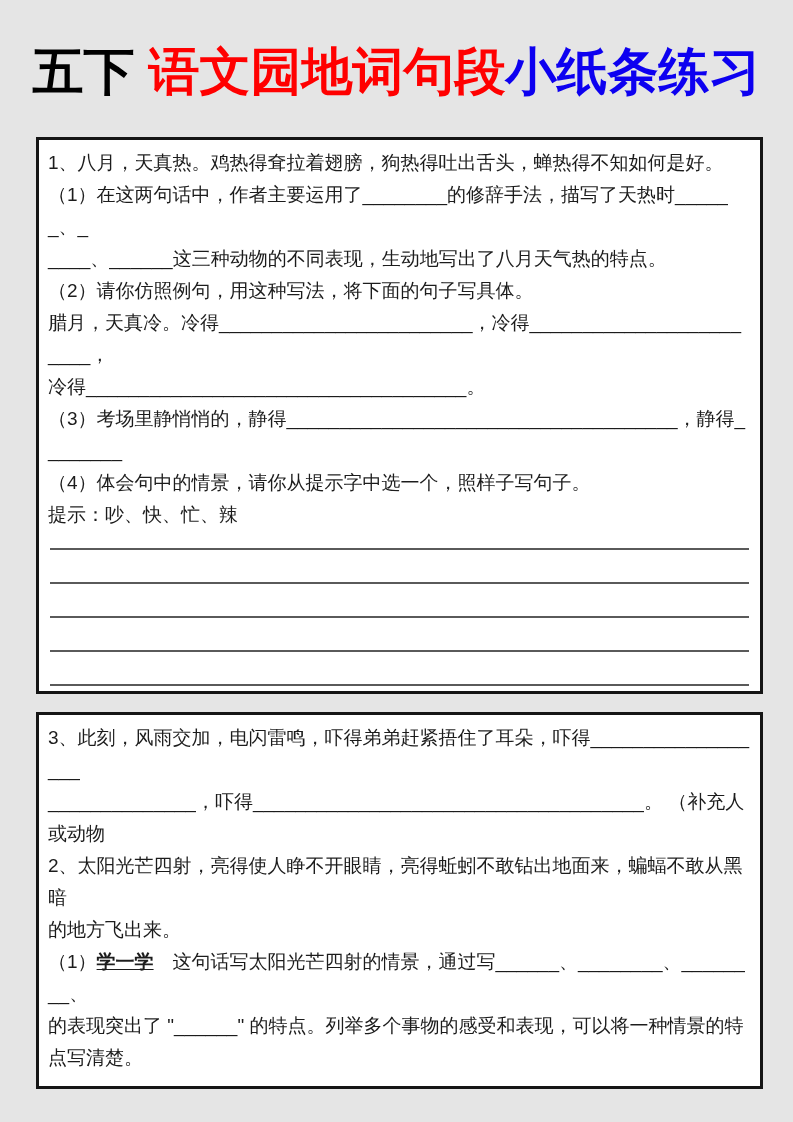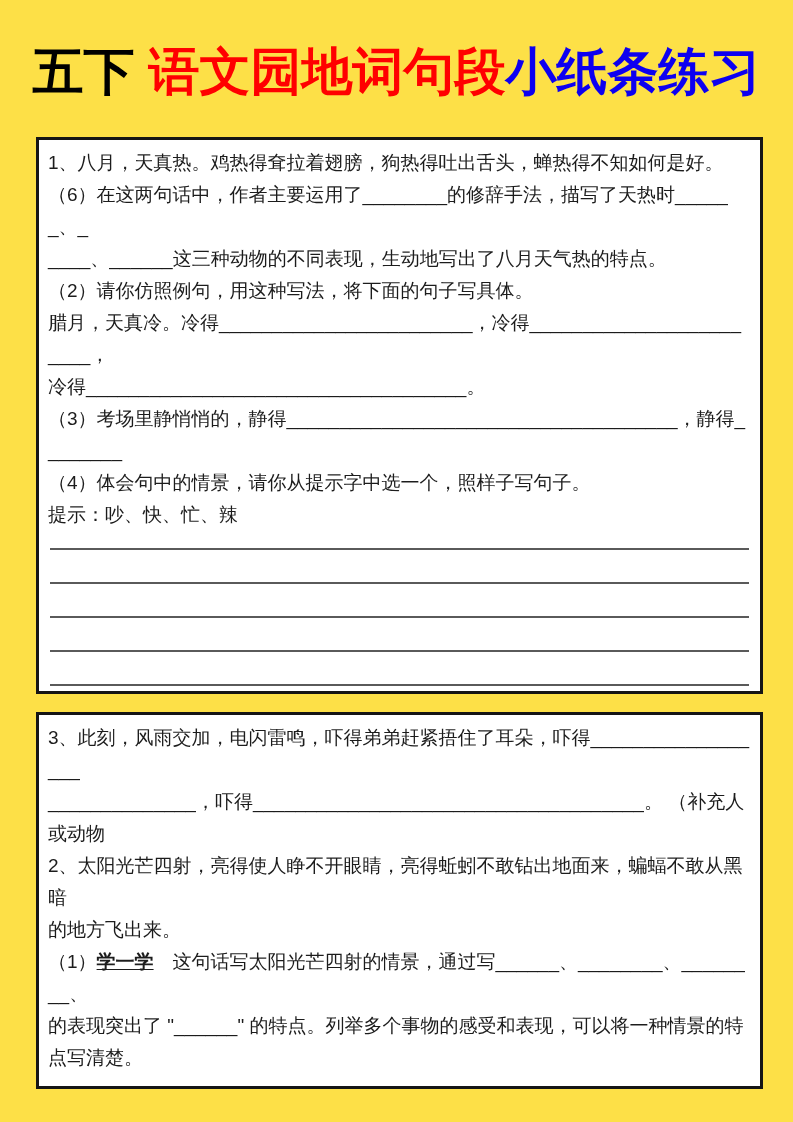--- a/index.html
+++ b/index.html
@@ -1,19 +1,19 @@
 <!DOCTYPE html>
 <html><head>
 <meta charset="utf-8">
 <style>
   html, body { margin: 0; padding: 0; background: #ffffff; }
   .page {
     width: 793px;
     height: 1122px;
-    background: #fde047;
+    background: #e5e5e5;
     position: relative;
     overflow: hidden;
     font-family: "Liberation Sans", "DejaVu Sans", sans-serif;
     color: #1c1c1c;
     box-sizing: border-box;
   }
   .title {
     margin: 0;
     padding-top: 38px;
     text-align: center;
@@ -50,21 +50,21 @@
 </head>
 <body>
 
 <div class="page">
 
   <h1 class="title"><span style="color: rgb(0, 0, 0);">五下 </span><span style="color: rgb(255, 0, 0);">语文园地词句段</span><span style="color: rgb(13, 0, 240);">小纸条练习</span></h1>
 
   <div class="box box1">
     <div class="lines">
         <div class="tline">1、八月，天真热。鸡热得耷拉着翅膀，狗热得吐出舌头，蝉热得不知如何是好。</div>
-        <div class="tline">（6）在这两句话中，作者主要运用了________的修辞手法，描写了天热时______、_</div>
+        <div class="tline">（1）在这两句话中，作者主要运用了________的修辞手法，描写了天热时______、_</div>
         <div class="tline">____、______这三种动物的不同表现，生动地写出了八月天气热的特点。</div>
         <div class="tline">（2）请你仿照例句，用这种写法，将下面的句子写具体。</div>
         <div class="tline">腊月，天真冷。冷得________________________，冷得________________________，</div>
         <div class="tline">冷得____________________________________。</div>
         <div class="tline">（3）考场里静悄悄的，静得_____________________________________，静得________</div>
         <div class="tline">（4）体会句中的情景，请你从提示字中选一个，照样子写句子。</div>
         <div class="tline">提示：吵、快、忙、辣</div>
       </div>
     <div class="ruled-group">
         <div class="ruled"></div>

